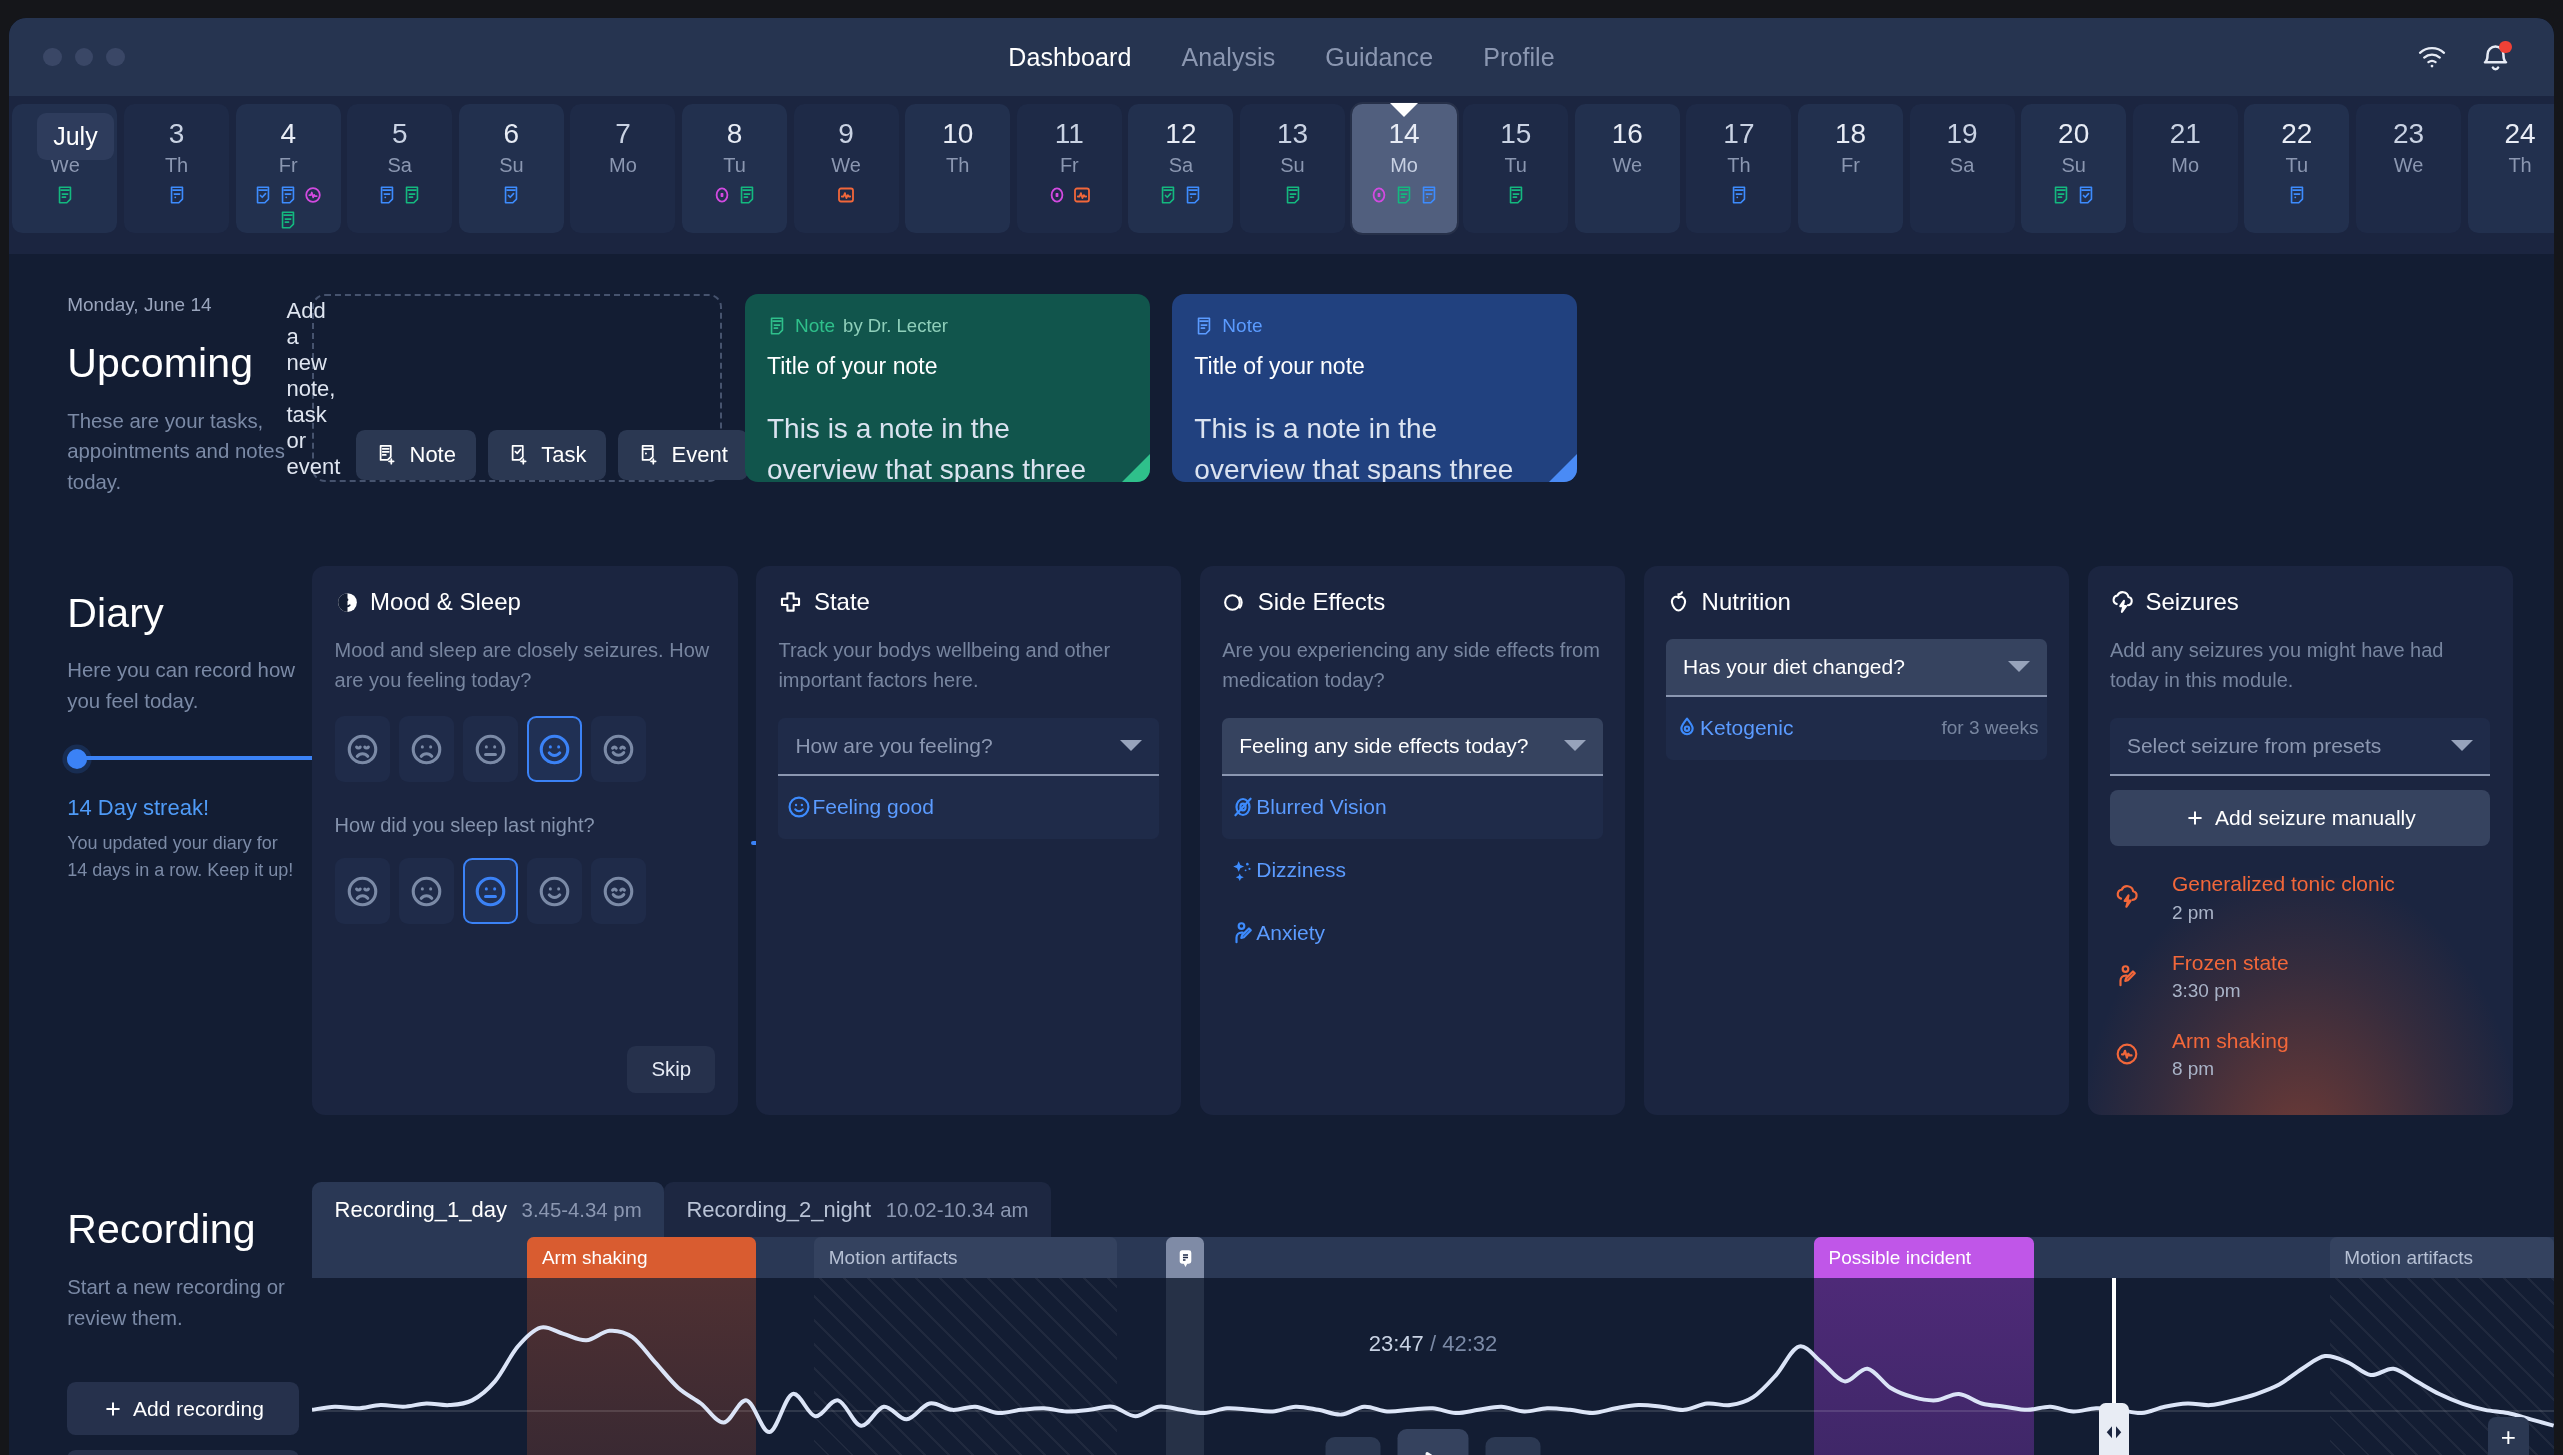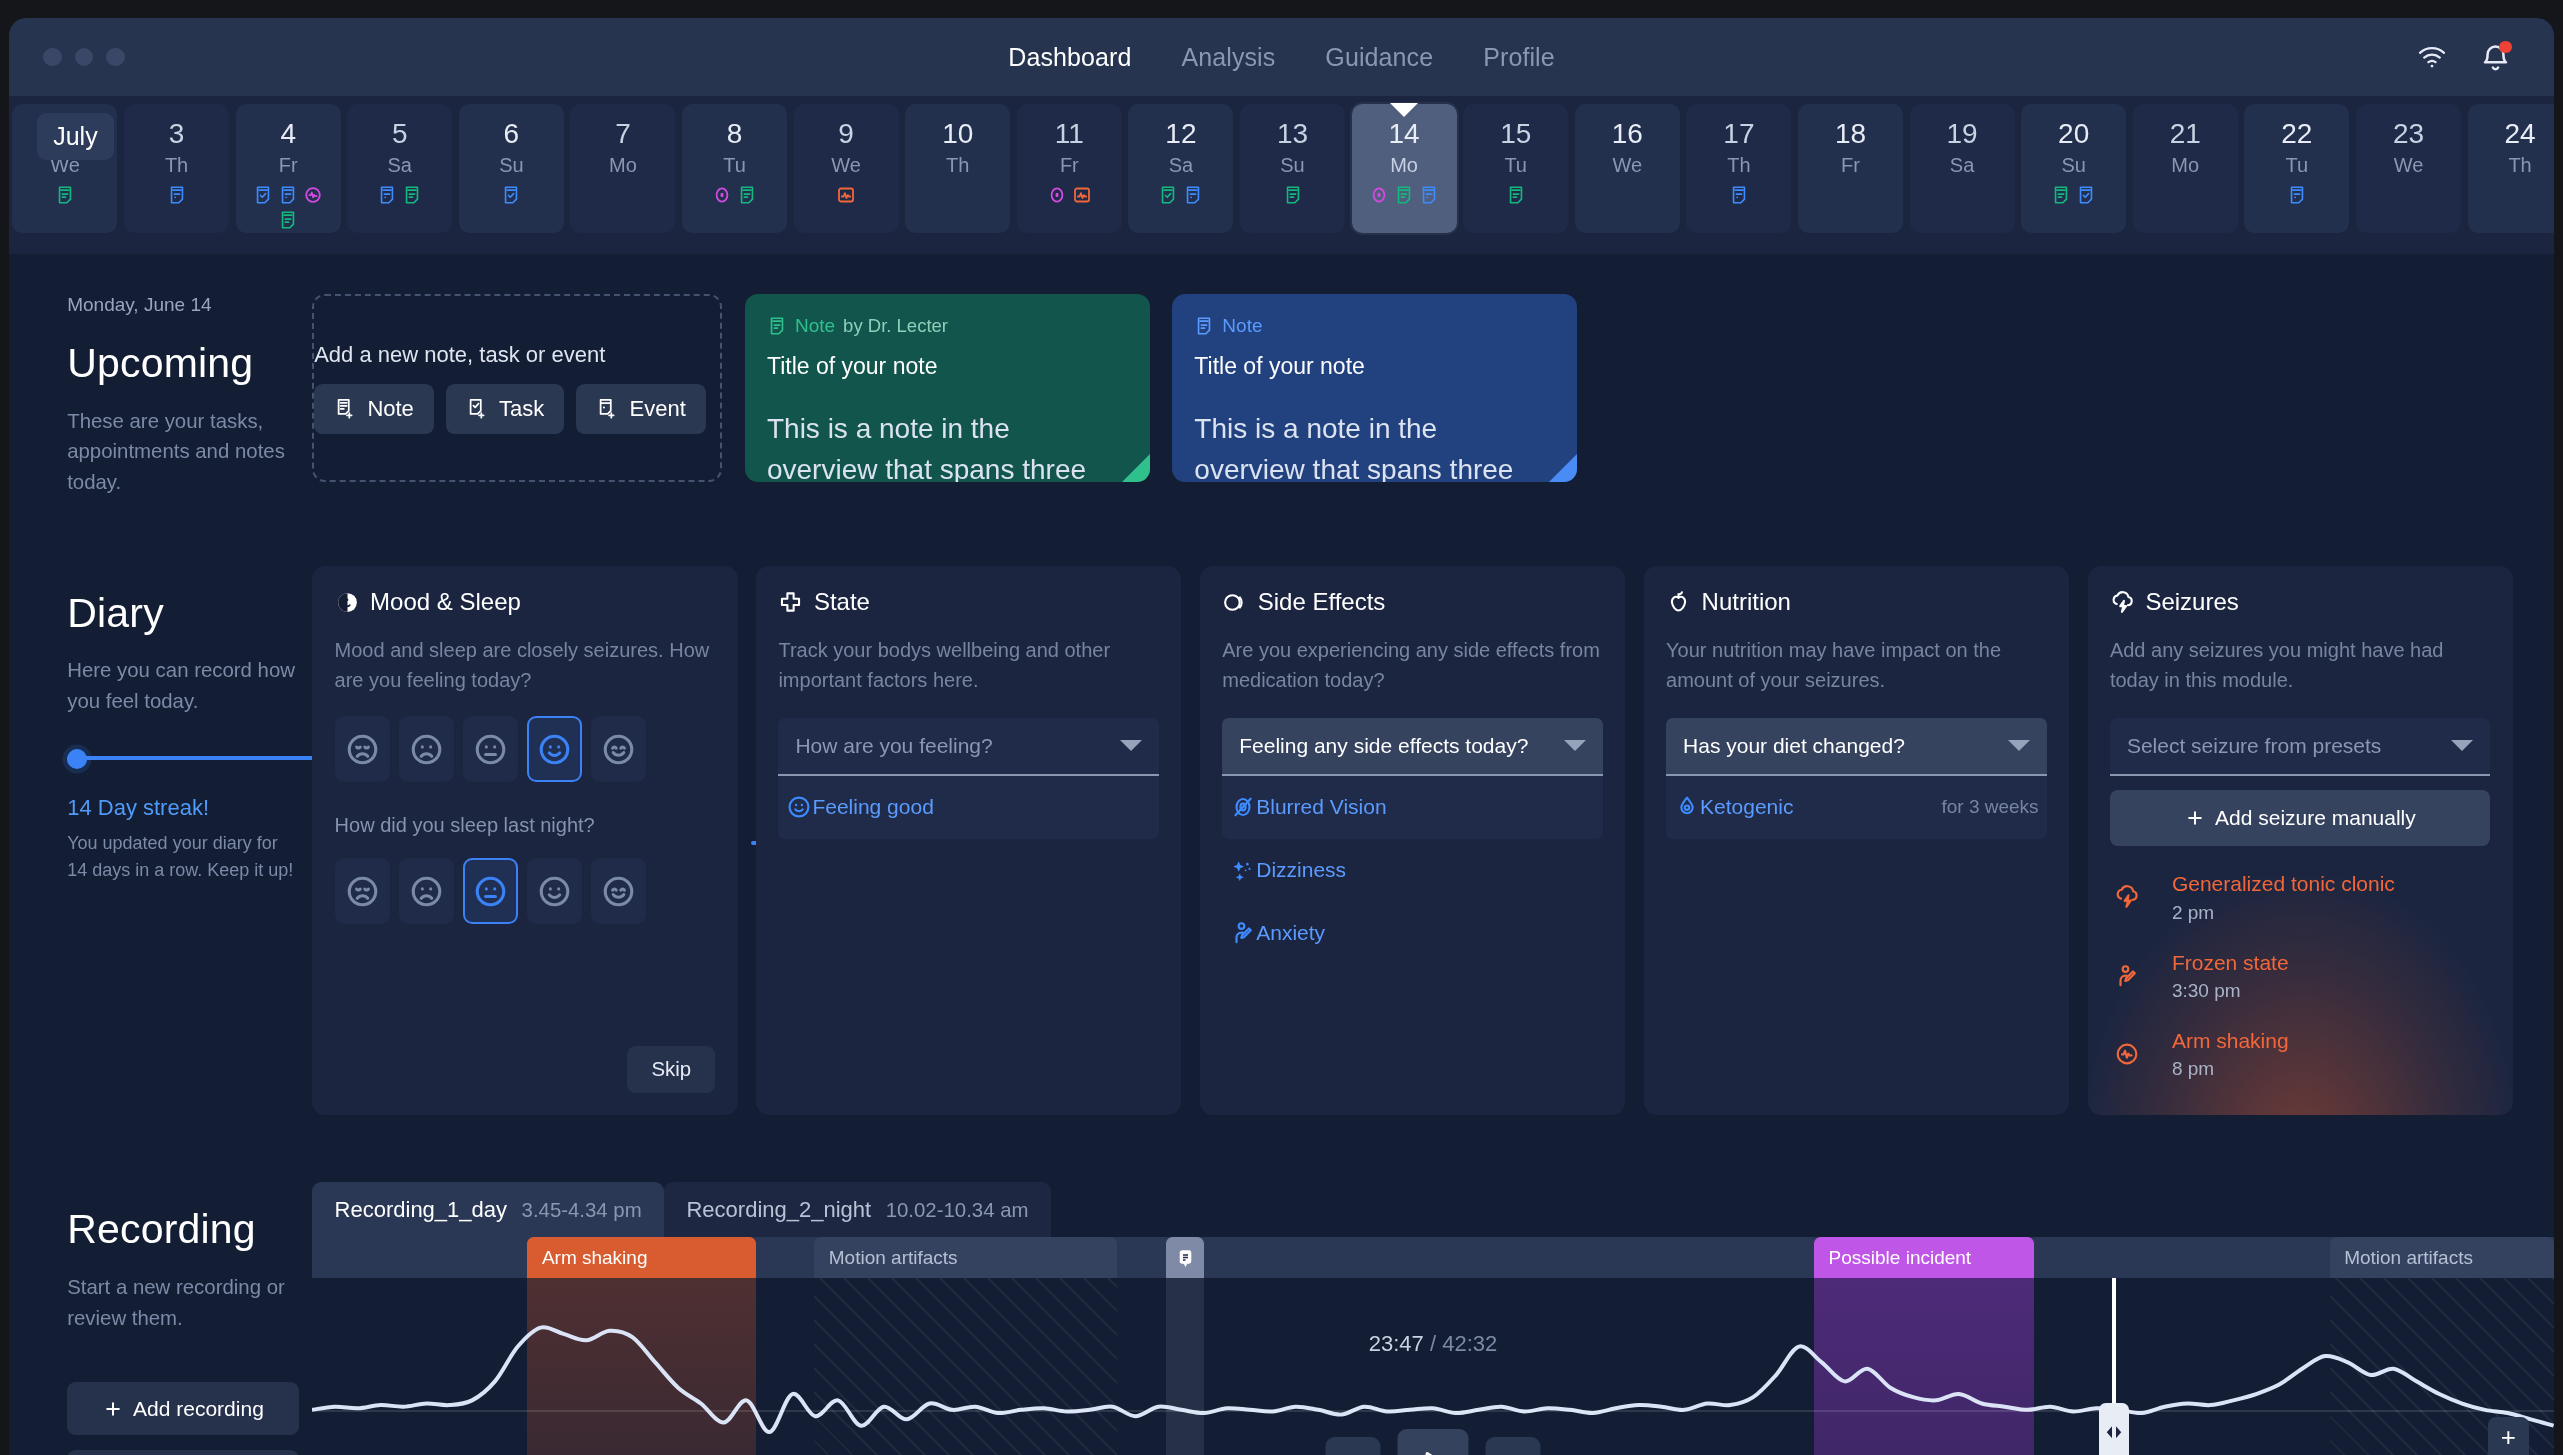--- a/index.html
+++ b/index.html
@@ -98,21 +98,21 @@
   .s-date { font-size: 19px; color: #9aa5bd; margin-bottom: 9.2px; }
   .s-title { font-size: 41px; color: #fff; font-weight: 400; letter-spacing: 0.2px; margin-top: 24px;}
   .s-desc { font-size: 20.4px; color: #7b8aa6; line-height: 1.5; margin-top: 18.5px; }
 
   
   .upcoming { padding-top: 40px; padding-bottom: 18.5px; }
   .up-cards { display: flex; gap: 22.4px; padding-right: 40px; }
   .addcard {
     width: 410px; height: 188px;
     border: 2px dashed #46536e; border-radius: 13px;
-    display: flex; flex-direction: column; align-items: flex-start; justify-content: center;
+    display: flex; flex-direction: row; align-items: flex-end; justify-content: center;
     gap: 16px;
   }
   .addcard-title { font-size: 22px; color: #dfe5f0; }
   .addbtns { display: flex; gap: 12px; }
   .addbtn {
     background: #2b3852; border-radius: 8.6px;
     padding: 12px 20px; display: flex; align-items: center; gap: 9.2px;
     font-size: 22px; color: #fff; cursor: pointer;
   }
   .notecard {
@@ -882,21 +882,20 @@
             <div class="modcard">
               <div class="mod-head">
                 <span>
                   <svg width="25" height="25" viewBox="0 0 24 24" fill="none" stroke="#ffffff" stroke-width="2" stroke-linecap="round">
                     <path d="M12 7.4c-3.4-2.3-7 .6-6.2 5 .7 3.8 3.3 7.3 6.2 7.3s5.5-3.5 6.2-7.3c.8-4.4-2.8-7.3-6.2-5z"></path>
                     <path d="M12 7.4V4.2c1.9 0 3-1 3.3-2"></path>
                   </svg>
                 </span>
                 <span class="mod-title">Nutrition</span>
               </div>
-              <div class="mod-desc">Your nutrition may have impact on the amount of your seizures.</div>
               <div class="selectbox filled">
                 <span class="sel-text on">Has your diet changed?</span>
                 <span class="caret"></span>
               </div>
               <div>
                 <div class="listrow first">
                   <span>
                     <svg width="26" height="26" viewBox="0 0 24 24">
                       <path d="M12 3.4c3.3 4 5.2 6.6 5.2 9.1A5.2 5.2 0 0 1 12 17.8a5.2 5.2 0 0 1-5.2-5.3c0-2.5 1.9-5.1 5.2-9.1z" fill="none" stroke="#3d8bfd" stroke-width="2" stroke-linecap="round" stroke-linejoin="round"></path>
                       <circle cx="12" cy="12.6" r="2" fill="none" stroke="#3d8bfd" stroke-width="2" stroke-linecap="round" stroke-linejoin="round"></circle>

